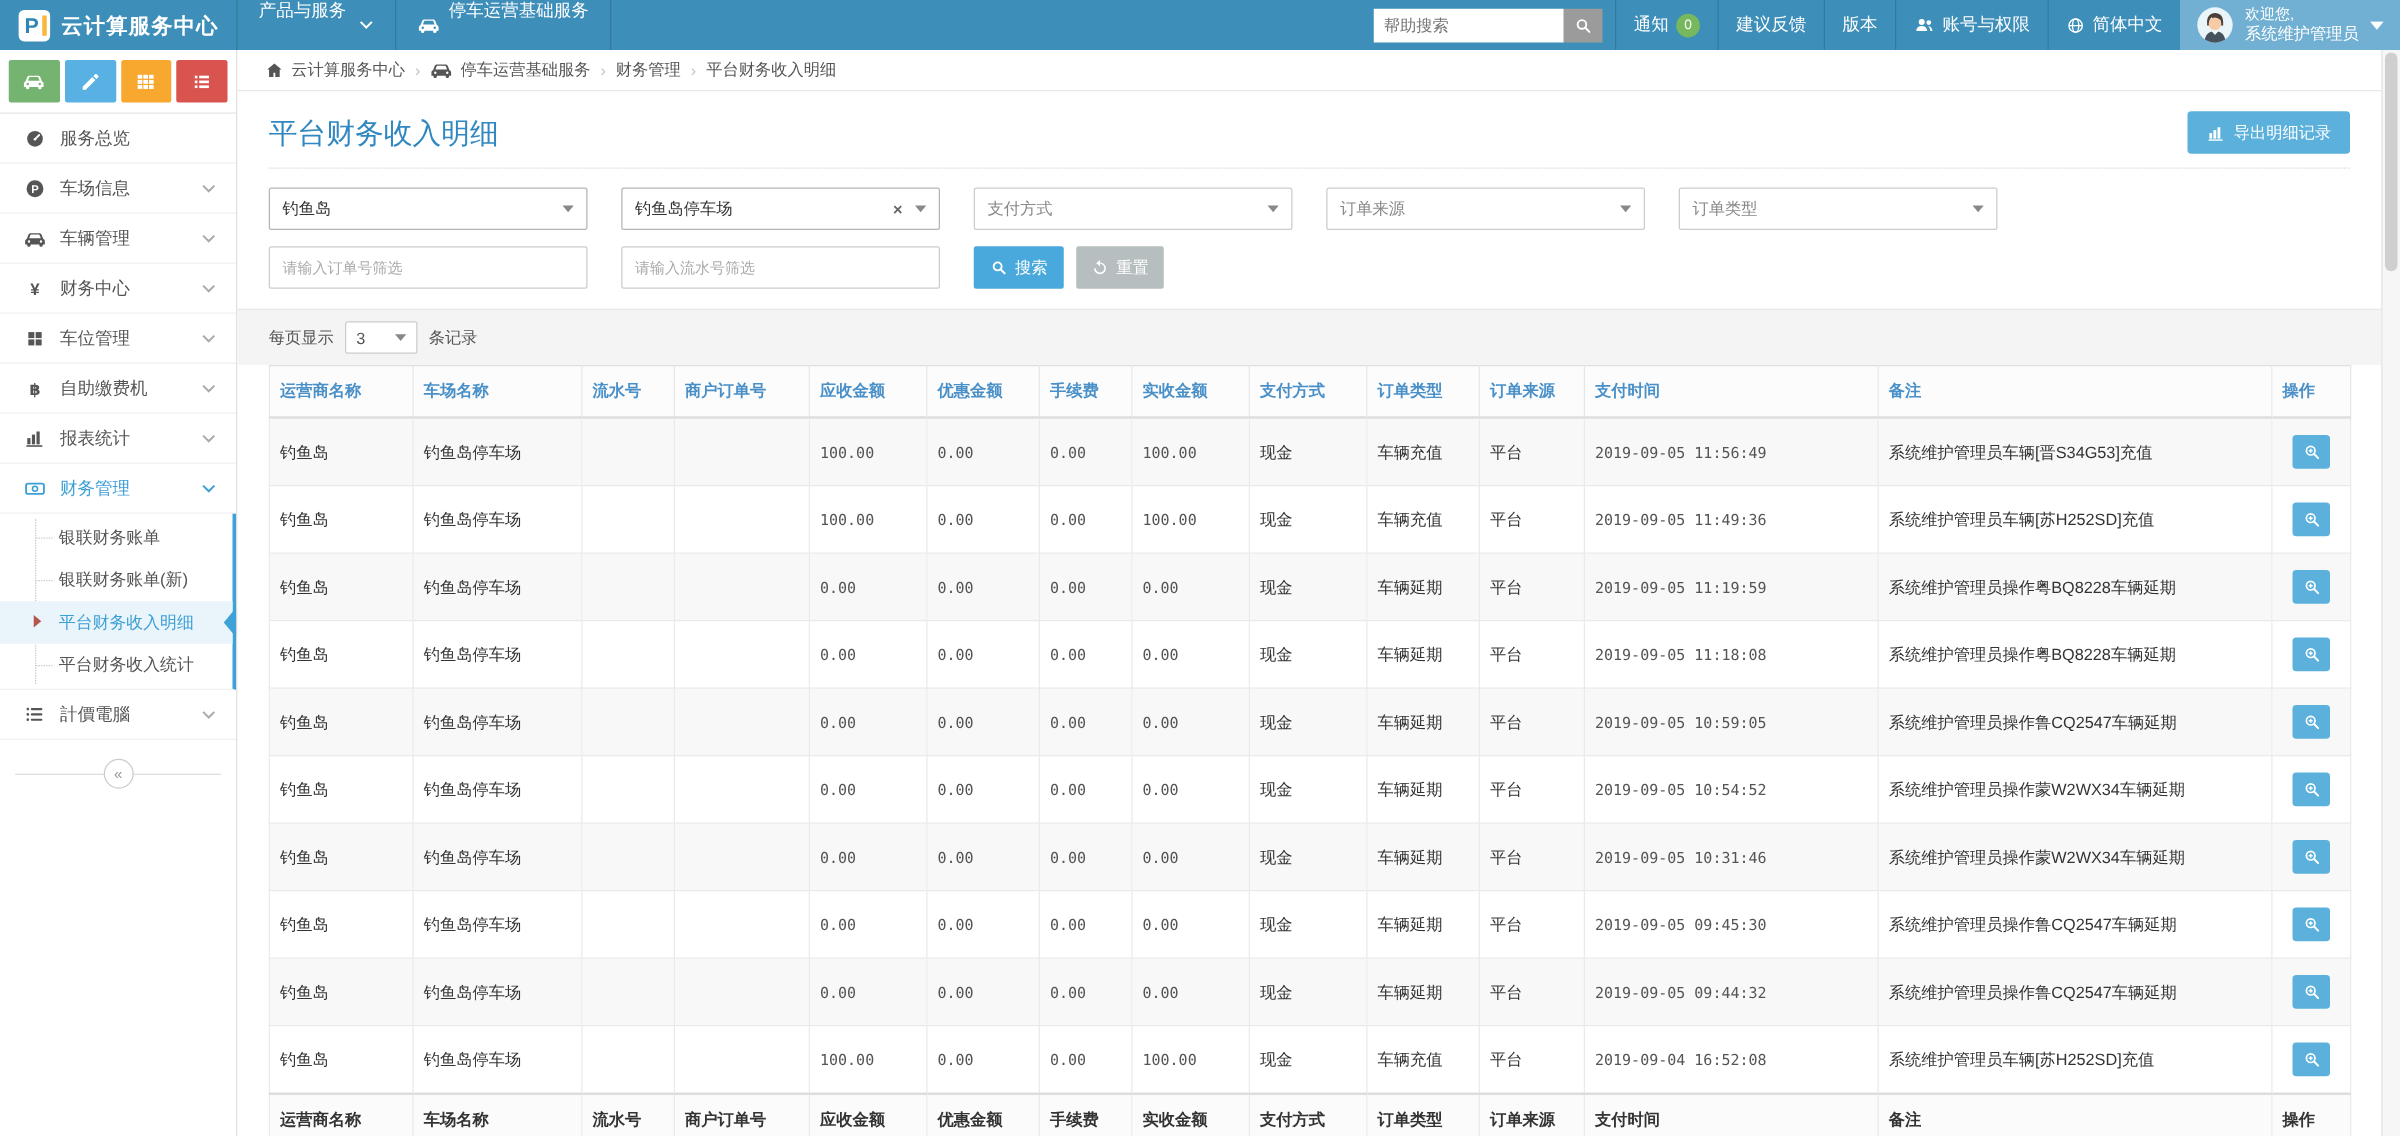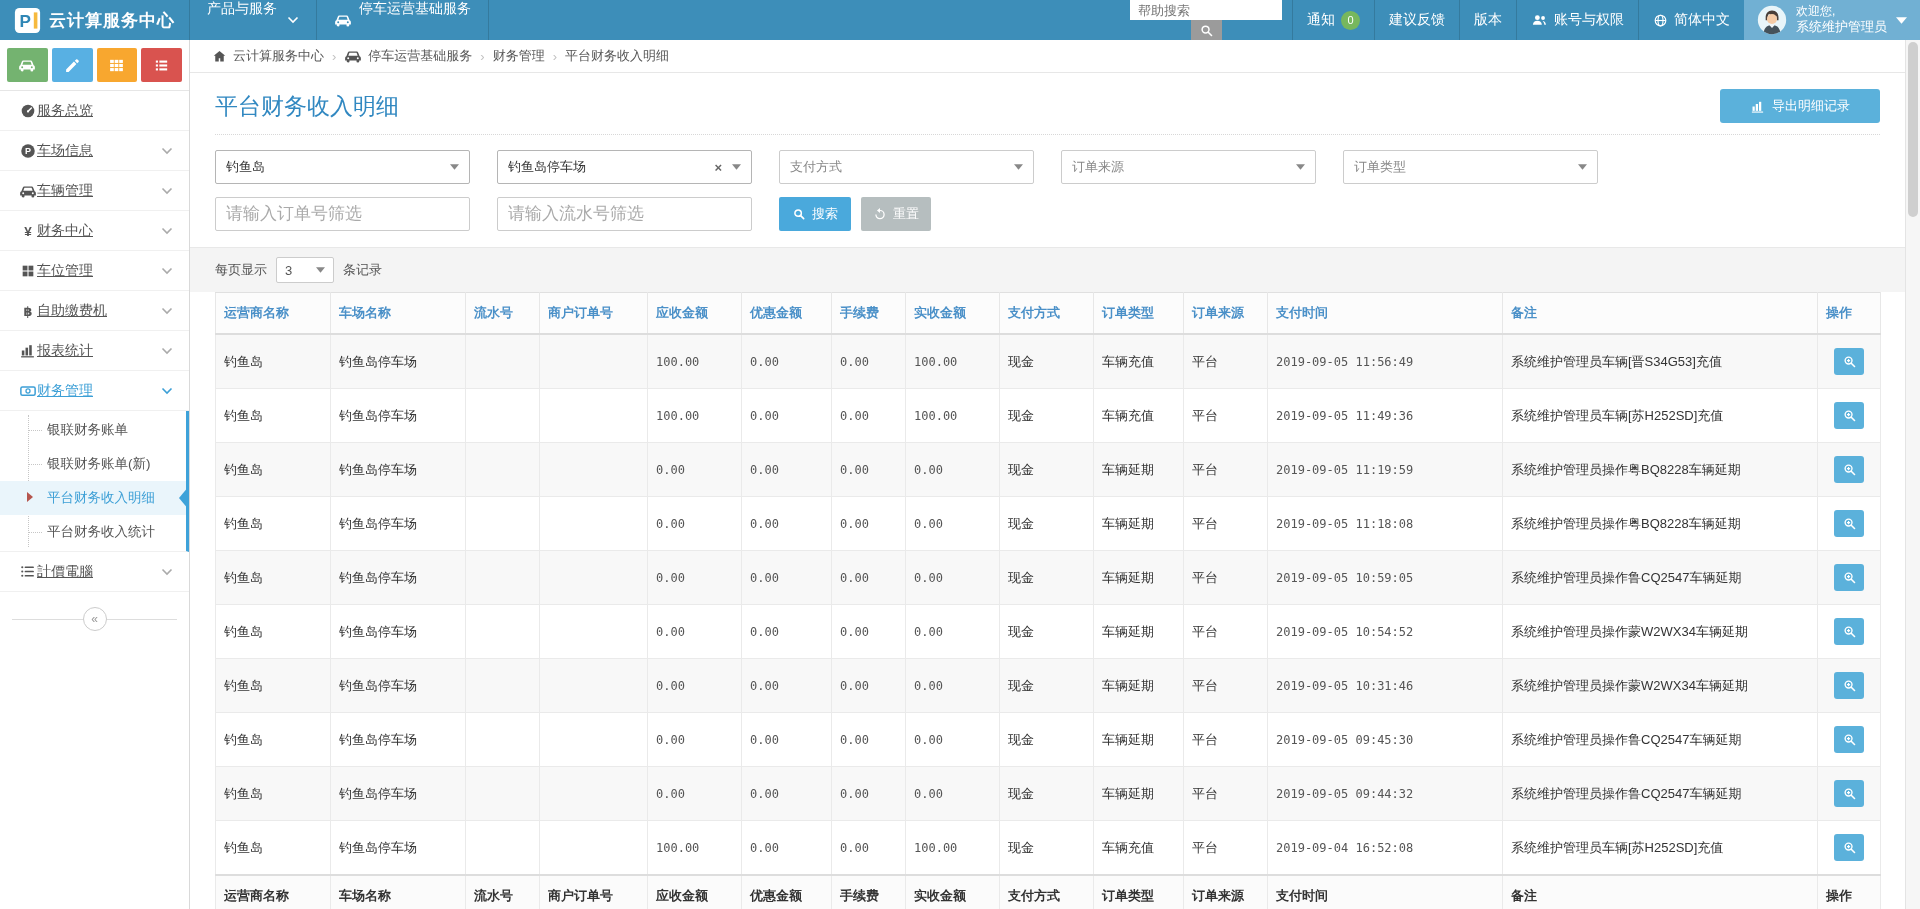--- a/index.html
+++ b/index.html
@@ -7,38 +7,38 @@
     font-family:"Liberation Sans","DejaVu Sans",sans-serif; }
   .icon { display:inline-flex; align-items:center; justify-content:center; }
   .icon svg { display:block; }
 
   
   .navbar { height:40px; background:#3d8eb9; display:flex; align-items:stretch; color:#fff; font-size:14px; }
   .nav-brand { display:flex; align-items:center; gap:8px; padding:0 14px; border-right:1px solid rgba(0,0,0,.14); cursor:pointer; }
   .nav-brand .brand-text { font-size:17px; font-weight:bold; letter-spacing:1px; }
   .nav-item { display:flex; gap:7px; padding:0 17px; border-right:1px solid rgba(0,0,0,.14); cursor:pointer; }
   .nav-spacer { flex:1; }
-  .nav-search { display:flex; align-items:center; padding:0 10px;flex-direction:column; }
+  .nav-search { display:flex; align-items:center; padding:0 10px; }
   .nav-search input { width:152px; height:27px; border:none; padding:0 8px; font-size:13px; color:#333; outline:none; }
   .nav-search button { width:31px; height:27px; border:none; background:#9b9b9b; color:#fff; cursor:pointer; display:flex; align-items:center; justify-content:center; }
   .nav-right { display:flex; align-items:center; gap:6px; padding:0 14px; border-left:1px solid rgba(0,0,0,.14); cursor:pointer; white-space:nowrap; }
   .badge { background:#77b75d; color:#fff; width:19px; height:19px; border-radius:50%; font-size:11px; display:flex; align-items:center; justify-content:center; }
   .nav-user { background:#71b0d3; display:flex; align-items:center; gap:9px; padding:0 13px; cursor:pointer; }
   .nav-user .utext { font-size:12px; line-height:1.25; }
   .nav-user .uname { font-size:13px; }
   .chev { color:#fff; }
 
   
   .shell { display:flex; height:869px; }
 
   
   .sidebar { width:190px; background:#fff; border-right:1px solid #d9d9d9; flex:none; overflow:hidden; }
   .quick { display:flex; gap:4px; padding:8px 7px; border-bottom:1px solid #e6e6e6; }
   .quick button { width:41px; height:34px; border:none; border-radius:2px; color:#fff; cursor:pointer; display:flex; align-items:center; justify-content:center; }
-  .side-item { height:40px; display:flex; align-items:center; padding:0 16px 0 18px; color:#555; font-size:14px; border-bottom:1px solid #f0f0f0; cursor:pointer;text-decoration:underline; }
+  .side-item { height:40px; display:flex; align-items:center; gap:11px; padding:0 16px 0 18px; color:#555; font-size:14px; border-bottom:1px solid #f0f0f0; cursor:pointer; }
   .side-item .s-icon { width:19px; color:#555; }
   .side-item .s-chev { margin-left:auto; color:#aaa; }
   .side-item.active { color:#3c9fd6; }
   .side-item.active .s-icon { color:#3c9fd6; }
   .side-item.active .s-chev { color:#3c9fd6; }
   .submenu { position:relative; border-right:3px solid #3ea2d9; border-bottom:1px solid #f0f0f0; padding:2px 0; }
   .submenu::before { content:''; position:absolute; left:28px; top:4px; bottom:4px; border-left:1px dotted #c6c6c6; }
   .sub-item { height:34px; display:flex; align-items:center; padding-left:47px; color:#555; font-size:13.5px; cursor:pointer; position:relative; }
   .sub-item::before { content:''; position:absolute; left:29px; top:17px; width:13px; border-top:1px dotted #c6c6c6; }
   .sub-item.active { background:#eaf5fb; color:#3c9fd6; }
@@ -56,31 +56,31 @@
   .breadcrumb { height:33px; flex:none; display:flex; align-items:center; gap:8px; padding:0 22px;
     border-bottom:1px solid #e7e7e7; font-size:13px; color:#555; }
   .breadcrumb .sep { color:#c2c2c2; }
   .breadcrumb .b-icon { color:#555; }
   .crumb { cursor:pointer; }
   .content { flex:1; padding:0 25px; position:relative; }
 
   .title-row { display:flex; align-items:center; justify-content:space-between; padding:16px 0 11px;
     border-bottom:1px dotted #d8d8d8; margin-bottom:15px; }
   .page-title { font-size:23px; font-weight:400; color:#3188c1; }
-  .export-btn { background:#5bb1db; color:#fff; border:none; border-radius:3px; padding:8px 30px; font-size:13px;
+  .export-btn { background:#5bb1db; color:#fff; border:none; border-radius:3px; padding:8px 15px; font-size:13px;
     display:flex; align-items:center; gap:7px; cursor:pointer; }
 
   .filter-row { display:flex; gap:27px; margin-bottom:13px; align-items:center; }
   .f-select { width:255px; height:34px; border:1px solid #b5b5b5; border-radius:2px; background:#fff;
     display:flex; align-items:center; padding:0 10px; font-size:13px; color:#333; cursor:pointer; }
   .f-select.ph { color:#888; border-color:#ccc; }
   .f-select .sel-right { margin-left:auto; display:flex; align-items:center; gap:10px; }
   .f-clear { color:#666; font-weight:bold; font-size:13px; cursor:pointer; }
   .sel-caret { color:#888; }
-  .f-input { width:255px; height:34px; border:1px solid #ccc; border-radius:2px; padding:0 10px; font-size:17px; color:#333; outline:none; }
+  .f-input { width:255px; height:34px; border:1px solid #ccc; border-radius:2px; padding:0 10px; font-size:12px; color:#333; outline:none; }
   .f-input::placeholder { color:#aaa; }
   .f-input.ro { background:#ebebeb; }
   .btn-search { background:#4aa9dc; border:none; color:#fff; height:34px; padding:0 13px; border-radius:2px;
     font-size:13px; display:flex; align-items:center; gap:6px; cursor:pointer; }
   .btn-reset { background:#b6bebf; border:none; color:#fff; height:34px; padding:0 12px; border-radius:2px;
     font-size:13px; display:flex; align-items:center; gap:6px; cursor:pointer; margin-left:-17px; }
   .fbtns { display:flex; gap:27px;justify-content:flex-end; }
 
   .controls-strip { margin:16px -25px 0; background:#f4f4f4; border-top:1px solid #e8e8e8; padding:9px 25px;
     display:flex; align-items:center; gap:9px; font-size:13px; color:#555; }

